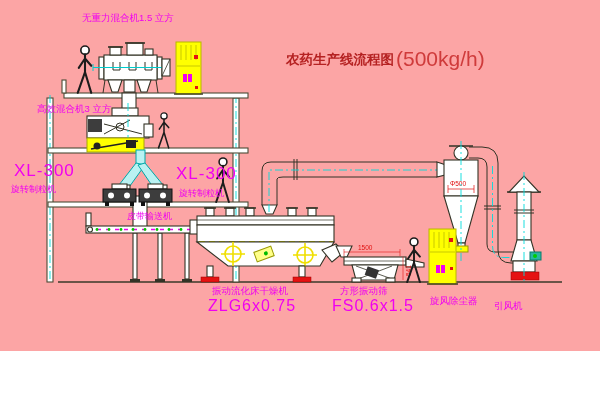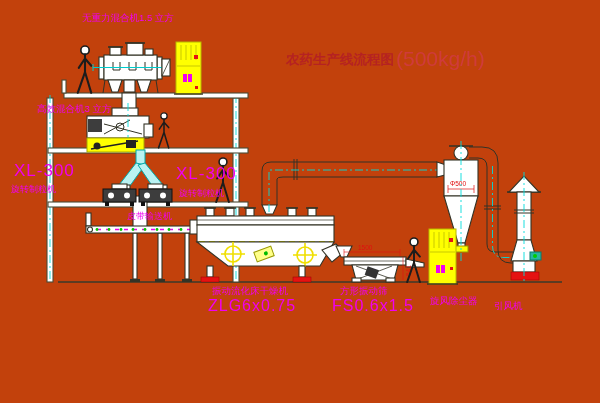--- a/index.html
+++ b/index.html
@@ -1,16 +1,16 @@
 <!DOCTYPE html>
 <html><head>
 <meta charset="utf-8">
 <style>
   html,body{margin:0;padding:0;background:#fff;}
-  .canvas{position:relative;width:600px;height:403px;background:#c2410c;overflow:hidden;
+  .canvas{position:relative;width:600px;height:351px;background:#fca5a5;overflow:hidden;
           font-family:"Liberation Sans",sans-serif;}
   svg{display:block;}
   text{font-family:"Liberation Sans",sans-serif;}
   .lbl{fill:#f000f0;}
   .lbl-big{fill:#f000f0;letter-spacing:1px;}
   .dim{fill:#e01010;font-size:6.5px;}
   .ttl-cn{fill:#b52222;font-weight:bold;font-size:13.5px;}
   .ttl-cap{fill:#cf3b3b;font-size:21px;}
   .mach{fill:#ffffff;stroke:#333326;stroke-width:1.1;}
   .mach-thin{fill:none;stroke:#333326;stroke-width:1;}

